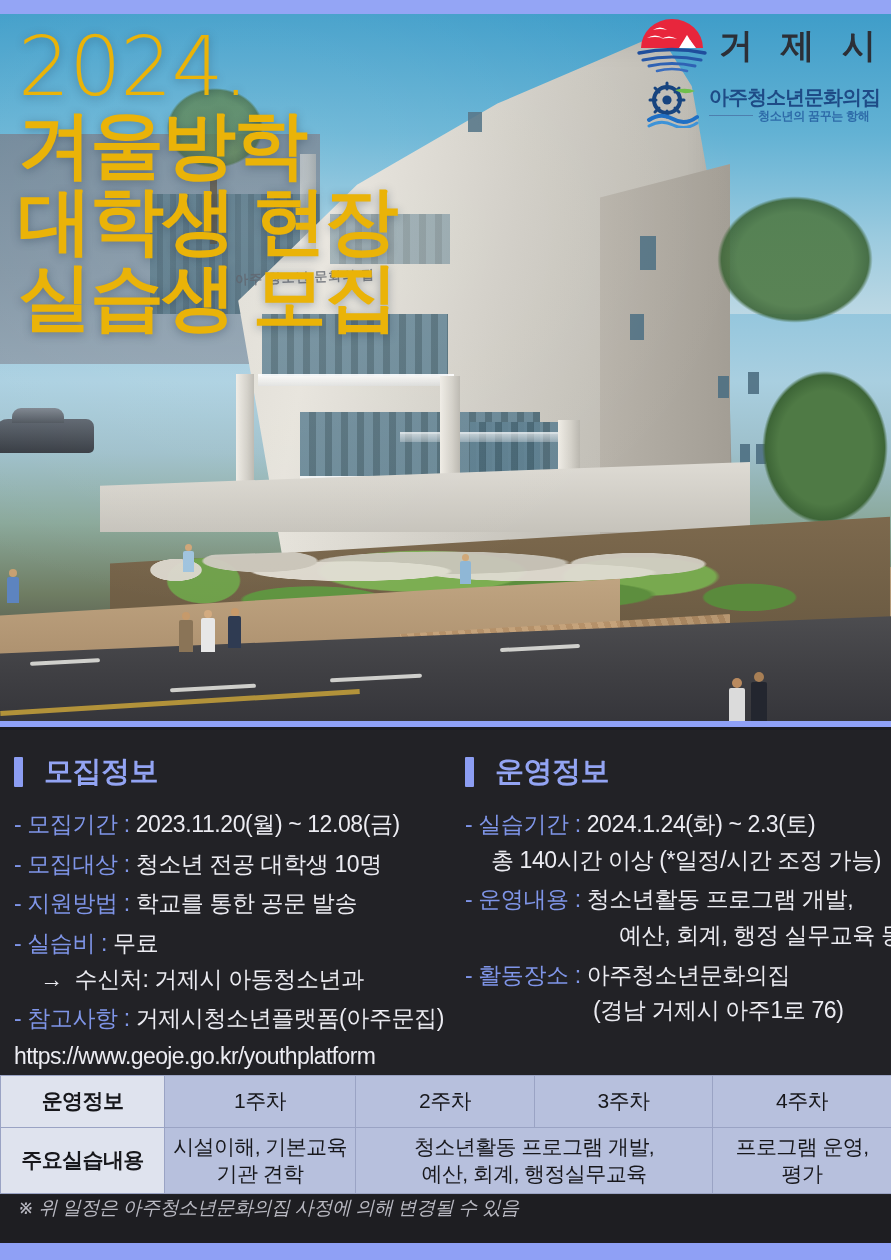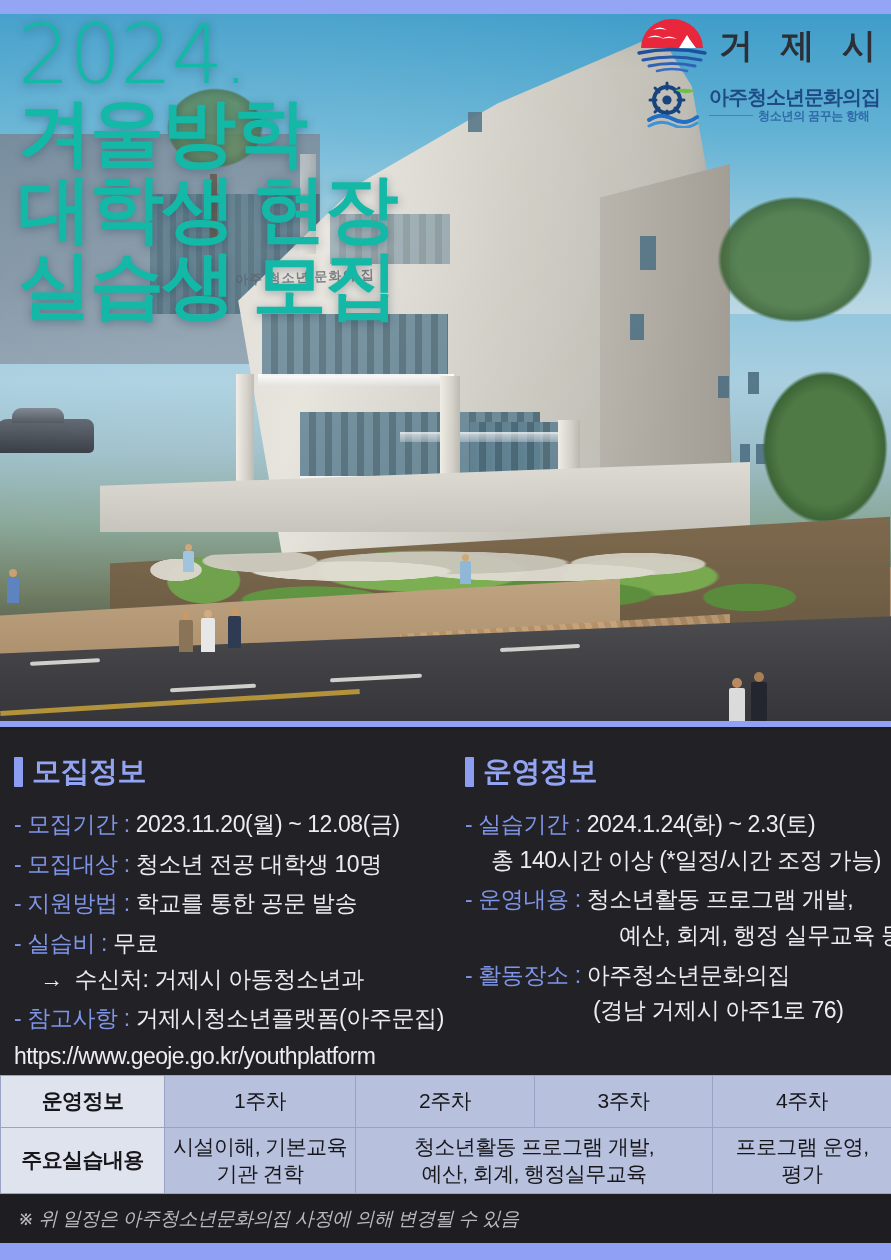--- a/index.html
+++ b/index.html
@@ -149,21 +149,21 @@
     background:linear-gradient(180deg,#7b838d,#4b525a); border-radius:9px 9px 0 0;
   }
   .glare{
     position:absolute; left:0; top:0; width:891px; height:707px;
     background:radial-gradient(ellipse at 28% 30%, rgba(255,255,255,.14) 0%, transparent 55%);
     pointer-events:none;
   }
 
   
   .headline{
-    position:absolute; left:18px; top:16px; z-index:25; color:#14b8a6;
+    position:absolute; left:18px; top:28px; z-index:25; color:#eab308;
     text-shadow:0 2px 10px rgba(25,45,70,.35);
   }
   .year{
     font-size:82px; line-height:.96; font-weight:300; letter-spacing:-1px;
     font-family:"DejaVu Sans","Liberation Sans",sans-serif;
   }
   .hl{
     font-size:74px; line-height:1.03; font-weight:700; letter-spacing:-2px;
     white-space:nowrap;
   }
@@ -181,21 +181,21 @@
   
   .info{
     position:absolute; left:0; top:730px; width:891px; height:345px;
     background:#222226; z-index:20;
   }
   .col{ position:absolute; top:0; }
   .col-left{ left:14px; width:450px; }
   .col-right{ left:465px; width:420px; }
 
   .sec-head{
-    display:flex; align-items:center; gap:9px;
+    display:flex; align-items:center; gap:21px;
     margin:22px 0 16px 0;
   }
   .sec-bar{ width:9px; height:30px; background:#8c9df2; display:block; border-radius:1px; }
   .sec-title{
     font-size:29px; font-weight:700; color:#93a4f3; letter-spacing:-.5px;
   }
 
   .line{
     font-size:23px; color:#ececf2; line-height:1.42; white-space:nowrap;
     margin-bottom:7px; letter-spacing:-.4px;
@@ -224,21 +224,21 @@
   tr.r2 td{ height:66px; }
   col.c0{ width:164px; }
   col.c1{ width:191px; }
   col.c2{ width:179px; }
   col.c3{ width:178px; }
   col.c4{ width:179px; }
 
   .footnote{
     position:absolute; left:0; top:1195px; width:891px; height:48px;
     background:#1e1e22; z-index:22;
-    display:flex; align-items:center;
+    display:flex; 
   }
   .footnote span{
     font-size:19px; color:#b9b9c2; font-style:italic;
     padding-left:18px; letter-spacing:-.4px;
   }
 
   
   .logos{ position:absolute; right:6px; top:18px; z-index:28; }
   .logo-row{ display:flex; align-items:center; gap:10px; }
   .logo-row.second{ margin-top:6px; margin-left:10px; }

